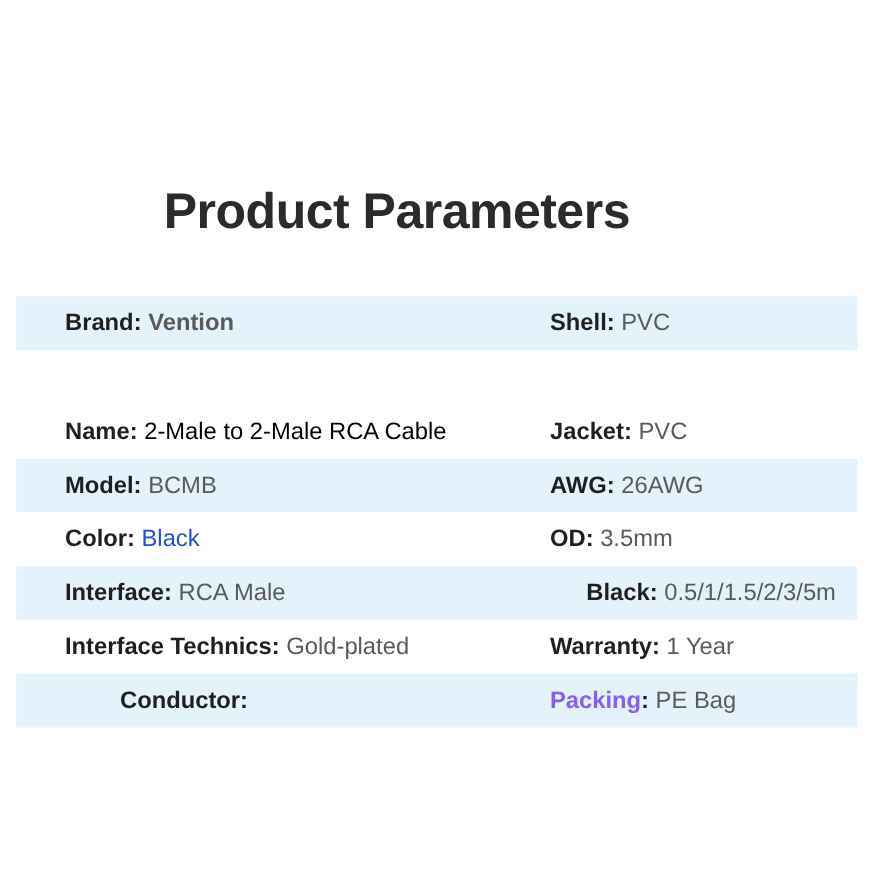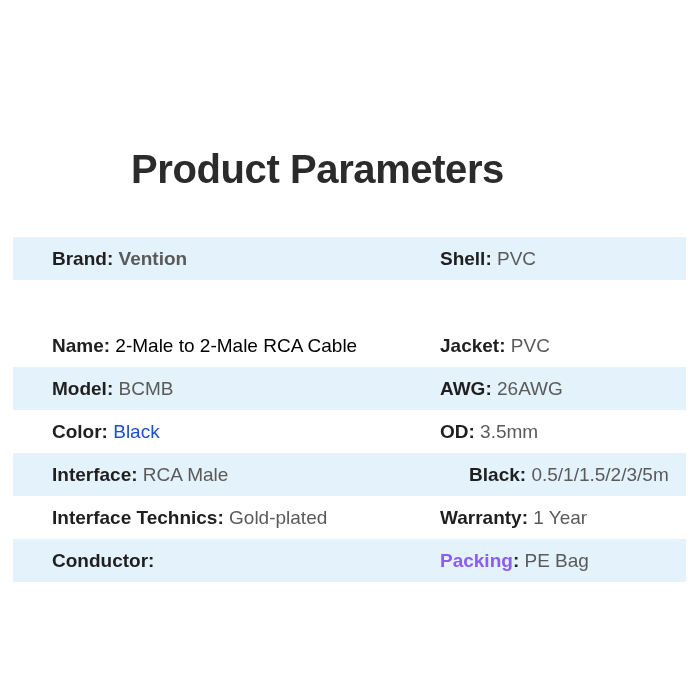--- a/index.html
+++ b/index.html
@@ -172,21 +172,21 @@
           <span class="cell-value" style="color: rgb(90, 90, 90);">Gold-plated</span>
         </div>
         <div class="spec-cell right" style="padding-left: 0px; width: 246px;">
           <span class="cell-label" style="color: rgb(31, 31, 31);">Warranty</span>
           <span class="cell-sep" style="color: rgb(31, 31, 31);">: </span>
           <span class="cell-value" style="color: rgb(90, 90, 90);">1 Year</span>
         </div>
       </div>
       <div class="spec-row striped" style="background: rgb(227, 242, 251);">
         <div class="spec-cell left" style="width: 427px; padding-left: 39px;">
-          <span class="cell-label" style="color: rgb(31, 31, 31);">Conductor</span>
+          <span class="cell-label" style="color: rgb(31, 31, 31); margin-left: 44px;">Conductor</span>
           <span class="cell-sep" style="color: rgb(31, 31, 31);">:</span>
         </div>
         <div class="spec-cell right" style="padding-left: 0px; width: 246px;">
           <span class="cell-label" style="color: #8b5cf6;">Packing</span>
           <span class="cell-sep" style="color: rgb(31, 31, 31);">: </span>
           <span class="cell-value" style="color: rgb(90, 90, 90);">PE Bag</span>
         </div>
       </div>
     </div>
 

